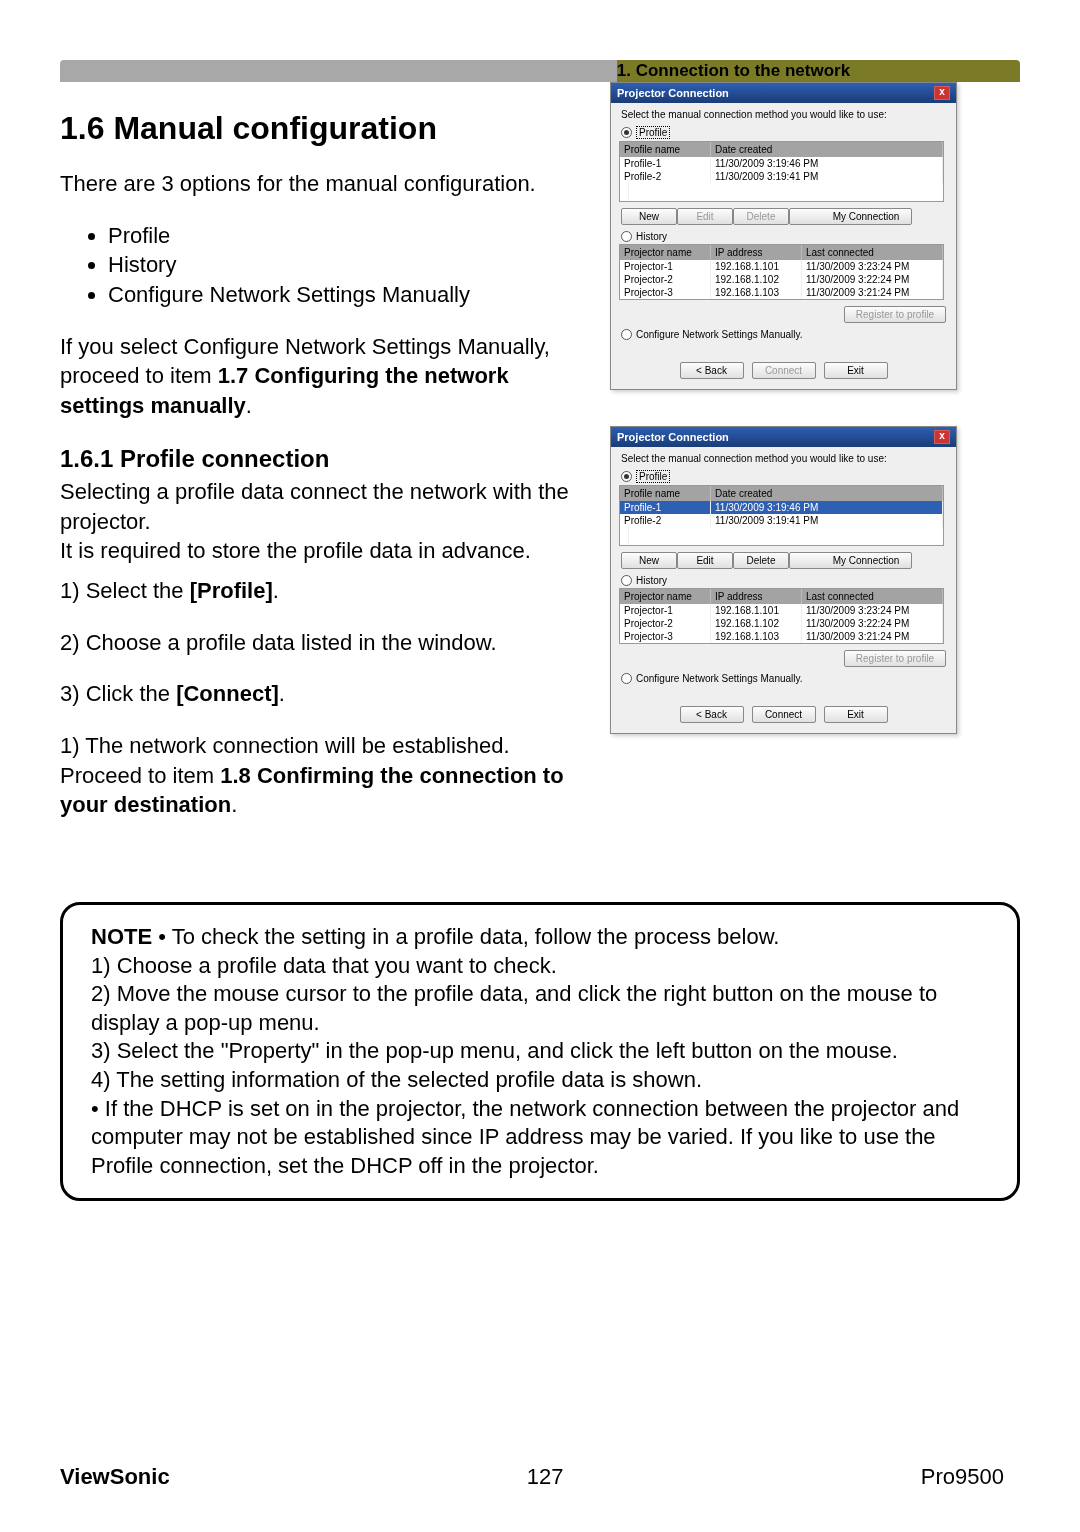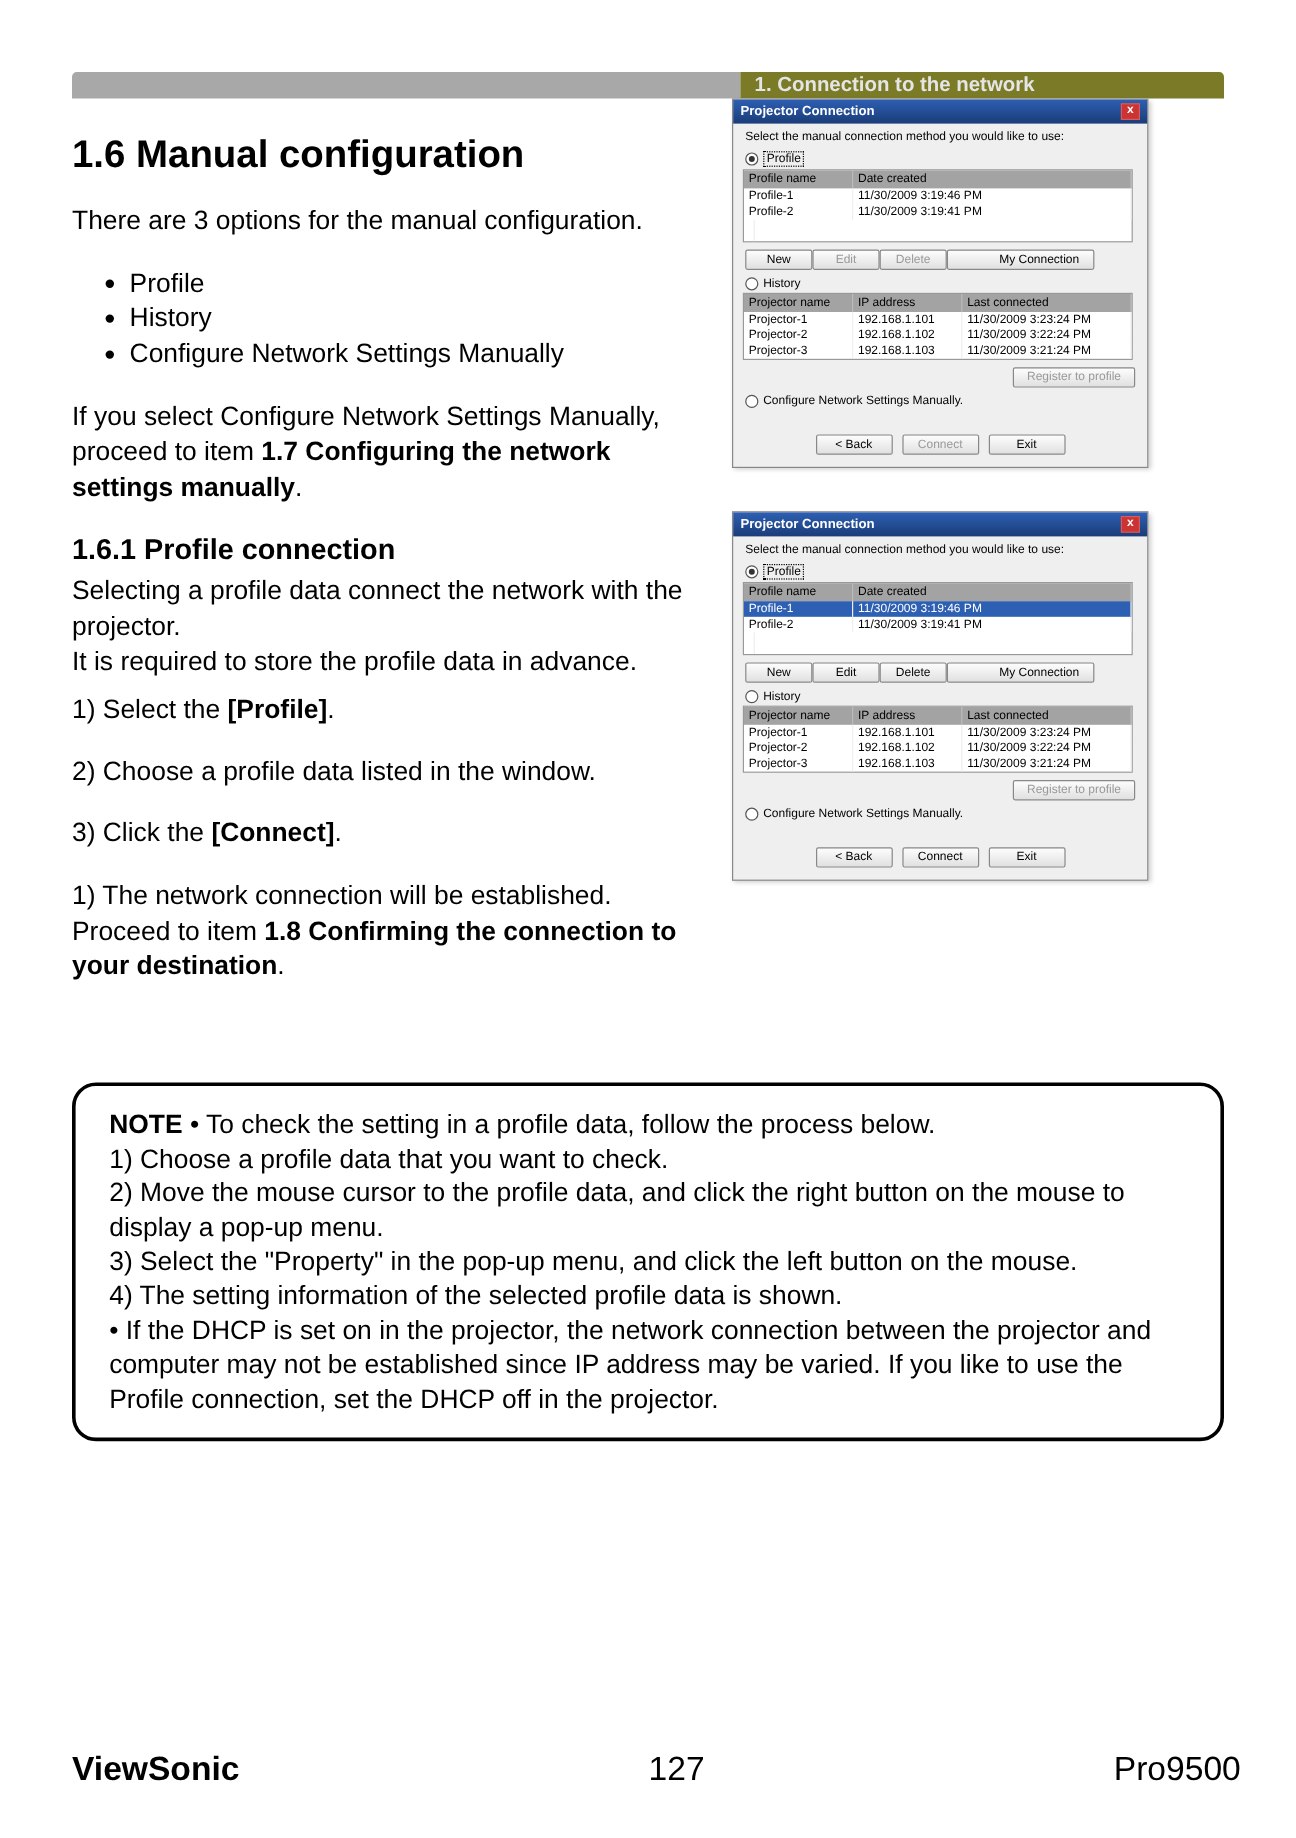--- a/index.html
+++ b/index.html
@@ -23,25 +23,25 @@
   .top-bar .gray {
     flex: 0 0 58%;
     background: #a8a8a8;
     height: 22px;
     border-radius: 4px 0 0 0;
   }
   .top-bar .olive {
     flex: 1;
     background: #7a7a27;
     height: 22px;
-    color: #e5e5e5;
+    color: #000000;
     font-weight: bold;
     font-size: 17px;
     line-height: 22px;
-    padding-left: 12px;
+    padding-left: 0;
     border-radius: 0 4px 0 0;
   }
   h1.section {
     font-size: 32px;
     margin: 28px 0 10px 0;
     font-weight: bold;
   }
   h2.subsection {
     font-size: 24px;
     margin: 24px 0 4px 0;
@@ -81,24 +81,24 @@
     font-size: 22px;
     line-height: 1.3;
   }
   .note-box .note-label {
     font-weight: 900;
   }
   .footer {
     position: absolute;
     bottom: 42px;
     left: 60px;
-    right: 46px;
+    right: 76px;
     display: flex;
     justify-content: space-between;
-    font-size: 28px;
+    font-size: 22px;
   }
   .footer .brand { font-weight: bold; }
 
   
   .dialog {
     width: 345px;
     border: 1px solid #888;
     background: #efefef;
     font-size: 10px;
     font-family: Tahoma, Arial, sans-serif;

